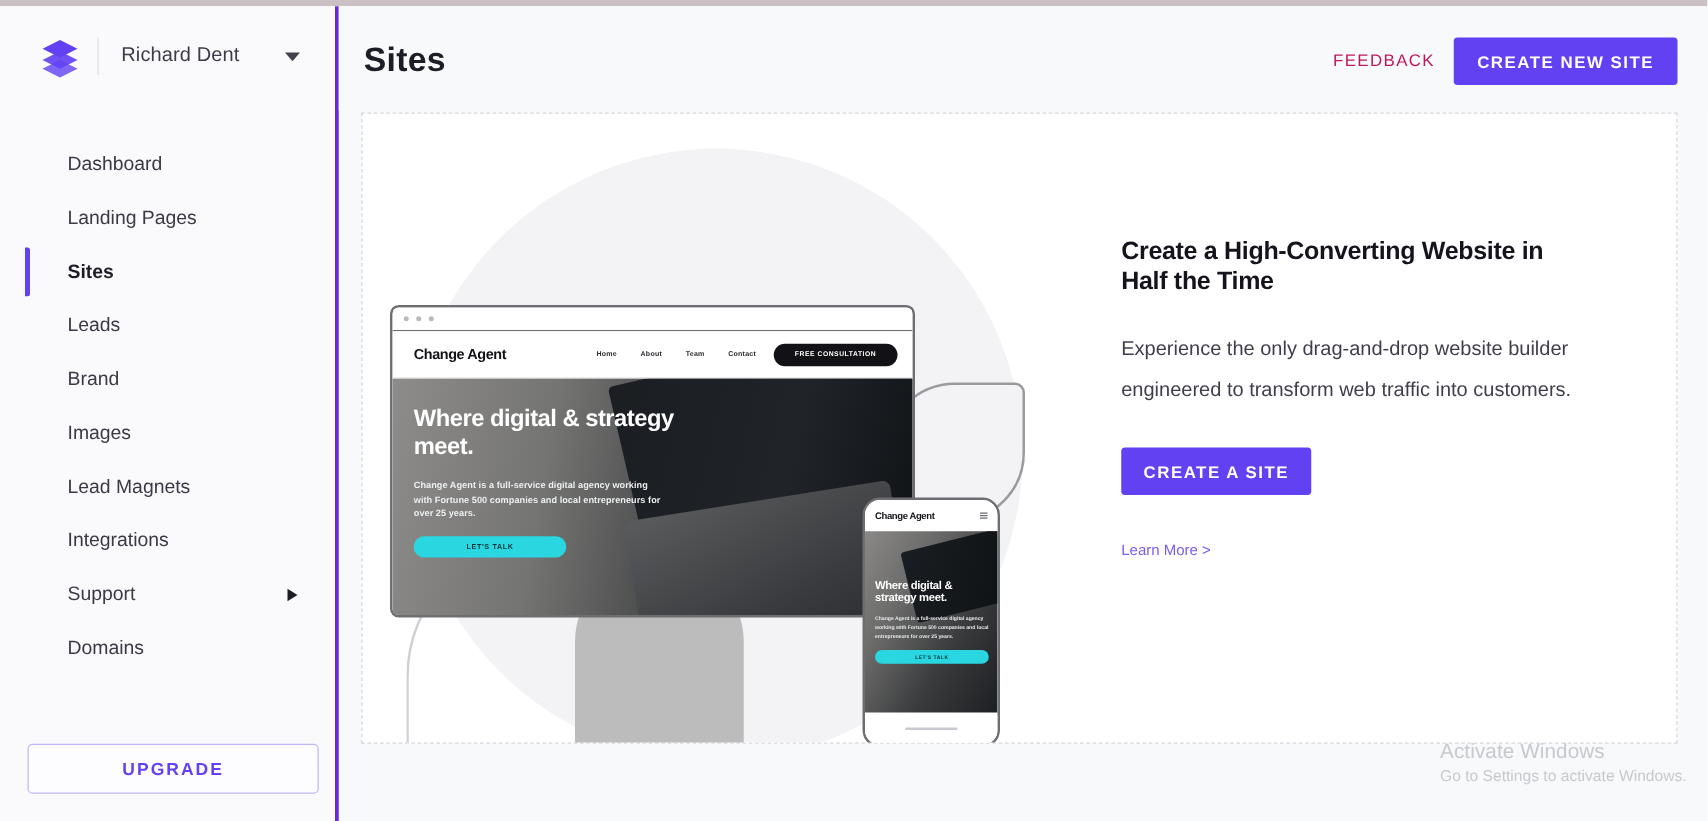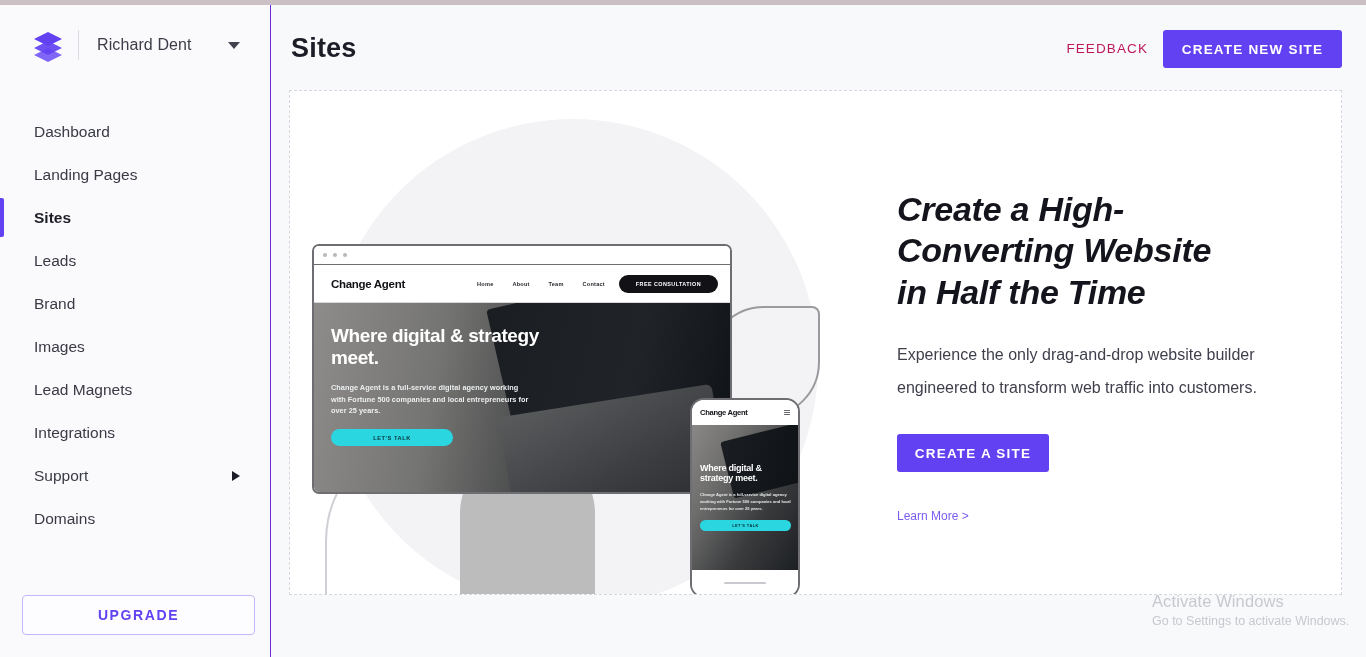--- a/index.html
+++ b/index.html
@@ -14,41 +14,41 @@
   
   .top-strip {
     position: absolute; top: 0; left: 0; width: 1366px; height: 5px;
     background: #cbc1c4;
   }
 
   
   .sidebar {
     position: absolute; top: 5px; left: 0; width: 271px; height: 652px;
     background: #fafafc;
-    border-right: 1px solid #6d28d9;
+    border-right: 3px solid #6d28d9;
   }
   .brand-row {
     display: flex; align-items: center; height: 80px; padding-left: 28px;
   }
   .logo { width: 40px; height: 40px; position: relative; flex: 0 0 auto; }
   .brand-sep {
     width: 1px; height: 30px; background: #dcdce4; margin-left: 10px; margin-right: 18px;
   }
   .brand-name {
     font-size: 16px; color: #3c3c48; letter-spacing: .1px;
   }
   .caret-down {
     margin-left: 36px;
     width: 0; height: 0;
     border-left: 6px solid transparent;
     border-right: 6px solid transparent;
     border-top: 7px solid #42424e;
   }
 
-  .nav { margin-top: 25px; }
+  .nav { margin-top: 25px; margin-left: 20px; }
   .nav-item {
     position: relative;
     height: 43px;
     display: flex; align-items: center;
     padding-left: 34px; padding-right: 30px;
     font-size: 15.5px; color: #3a3a46;
     cursor: pointer;
   }
   .nav-item.active { font-weight: bold; color: #1d1d27; }
   .nav-item.active::before {
@@ -247,24 +247,23 @@
   }
   .phone-foot {
     position: absolute; bottom: 0; left: 0; right: 0; height: 26px; background: #fff;
     display: flex; align-items: center; justify-content: center;
   }
   .phone-bar { width: 42px; height: 2.5px; border-radius: 2px; background: #c9c9cf; }
 
   
   .copy { position: absolute; left: 607px; top: 98px; width: 400px; }
   .copy h1 {
-    font-size: 34px; font-weight: bold; color: #14141c;
+    font-size: 20px; font-weight: bold; color: #14141c;
     line-height: 1.22; letter-spacing: -.25px;
     width: 340px;
-    font-style: italic;
   }
   .copy p {
     margin-top: 26px; width: 360px;
     font-size: 16px; color: #3f3f4c; line-height: 2.05;
   }
   .create-a-site {
     margin-top: 29px;
     width: 152px; height: 38px;
     background: #6241f2; border: none; border-radius: 3px;
     color: #ffffff; font-size: 13.5px; font-weight: bold; letter-spacing: 1.2px;

